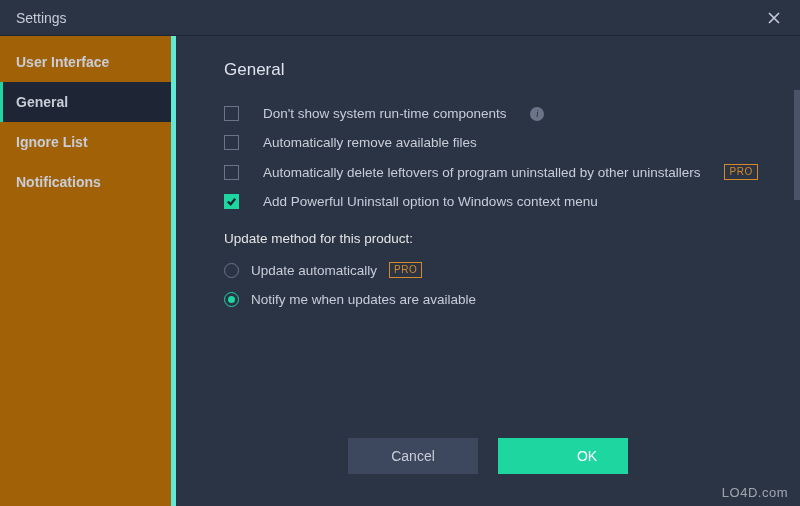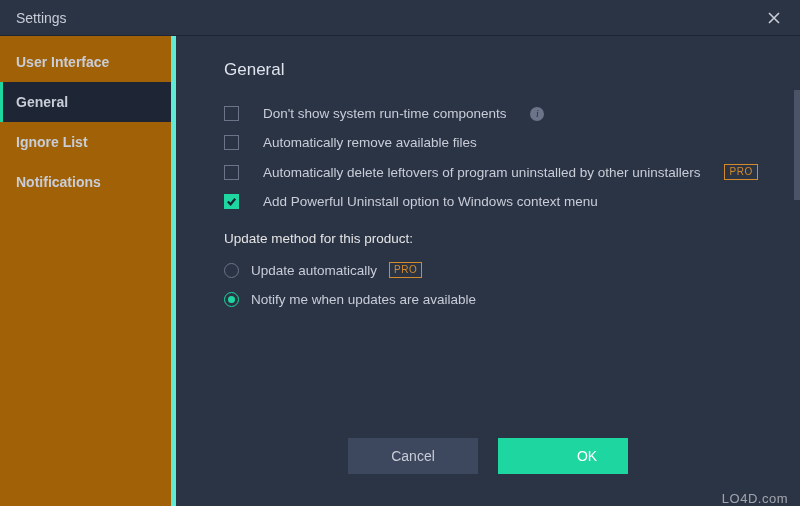--- a/index.html
+++ b/index.html
@@ -141,21 +141,21 @@
     display: flex; align-items: center; justify-content: center;
     font-size: 14px;
     cursor: pointer;
     border: none;
   }
   .btn-cancel { background: #3d475e; color: #c8cdd8; }
   .btn-ok { background: #1dd6a0; color: #ffffff; padding-left: 48px; }
 
   .watermark {
     position: absolute;
-    right: 12px; bottom: 0;
+    right: 12px; bottom: 6px;
     font-size: 13px; color: rgba(255,255,255,0.55);
     letter-spacing: 0.5px;
     pointer-events: none;
   }
 
   .right-scroll {
     position: absolute;
     right: 0; top: 90px;
     width: 6px; height: 110px;
     background: #4a5368;

